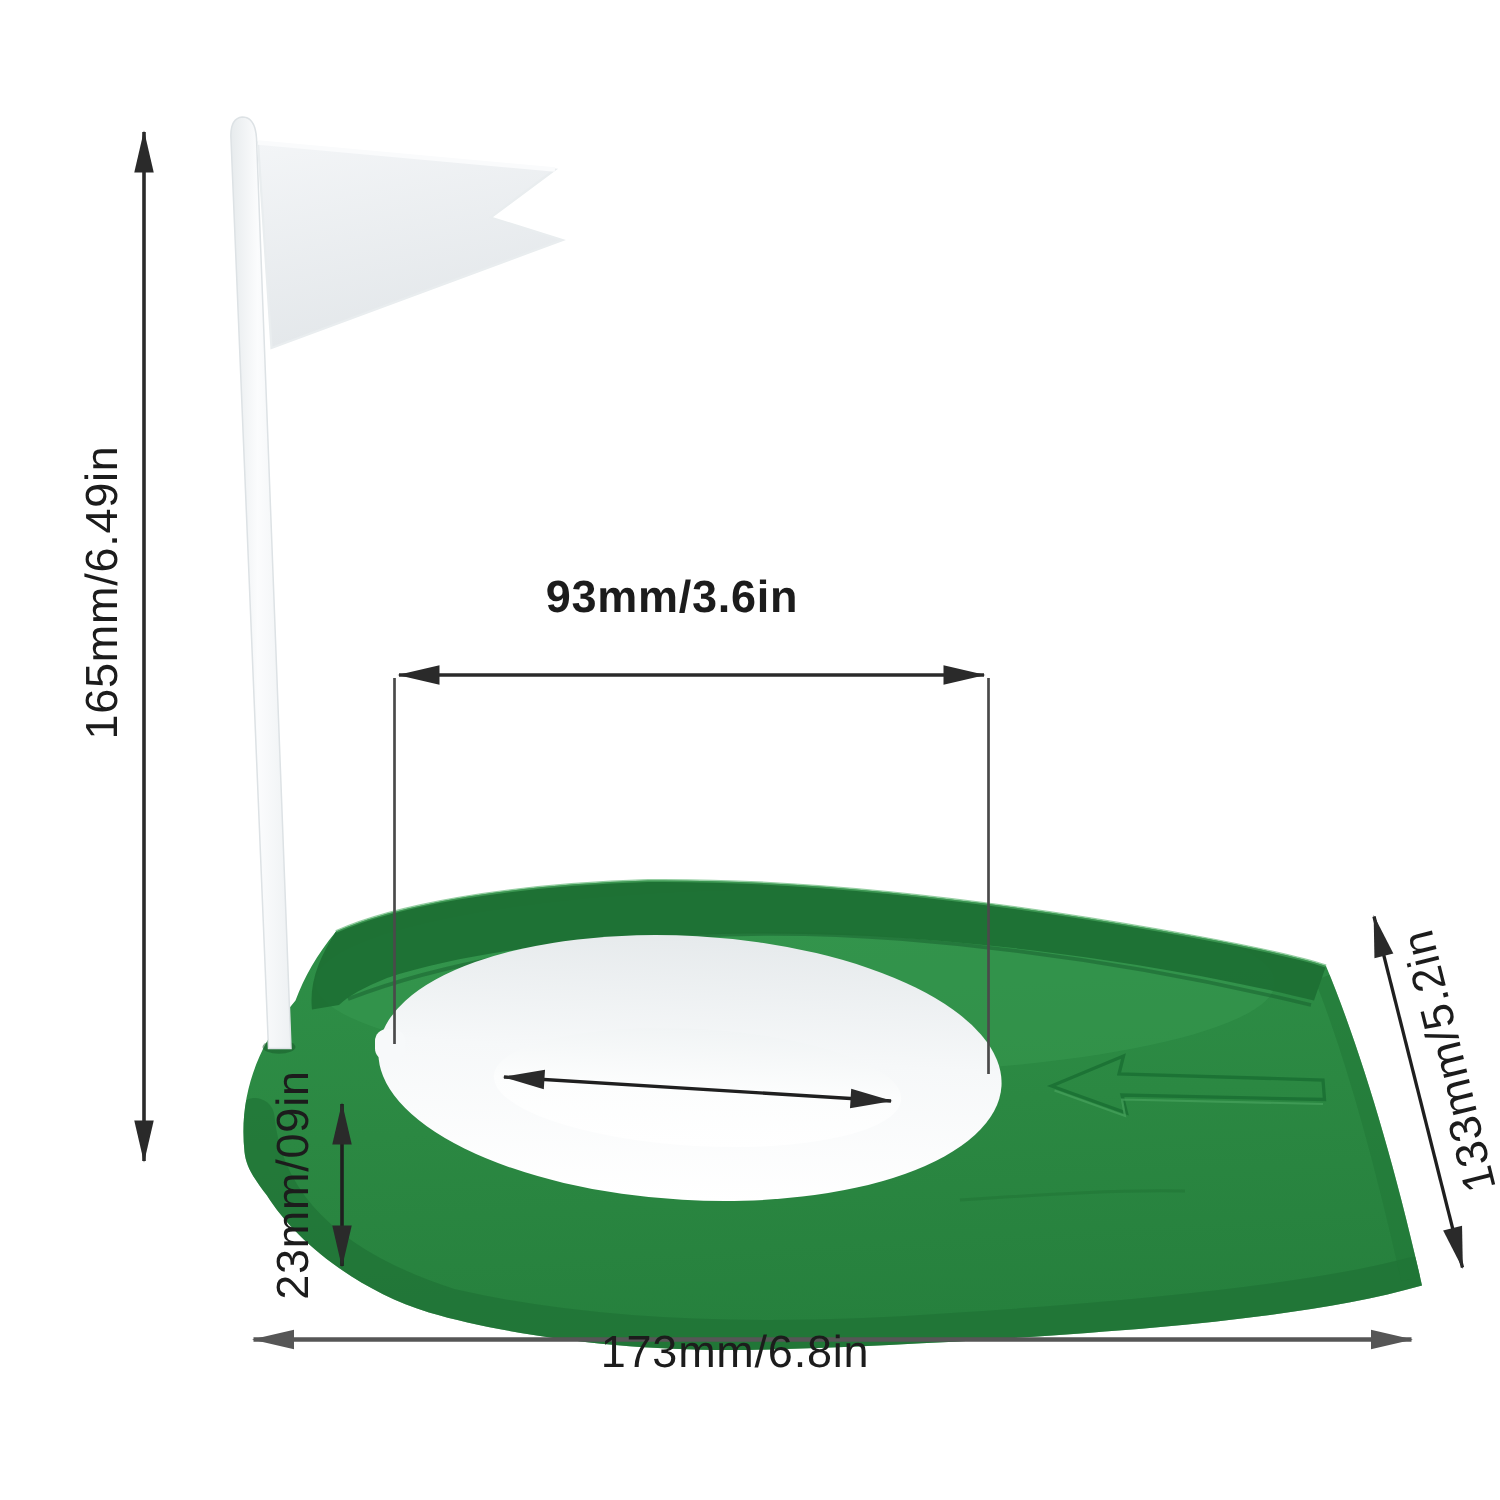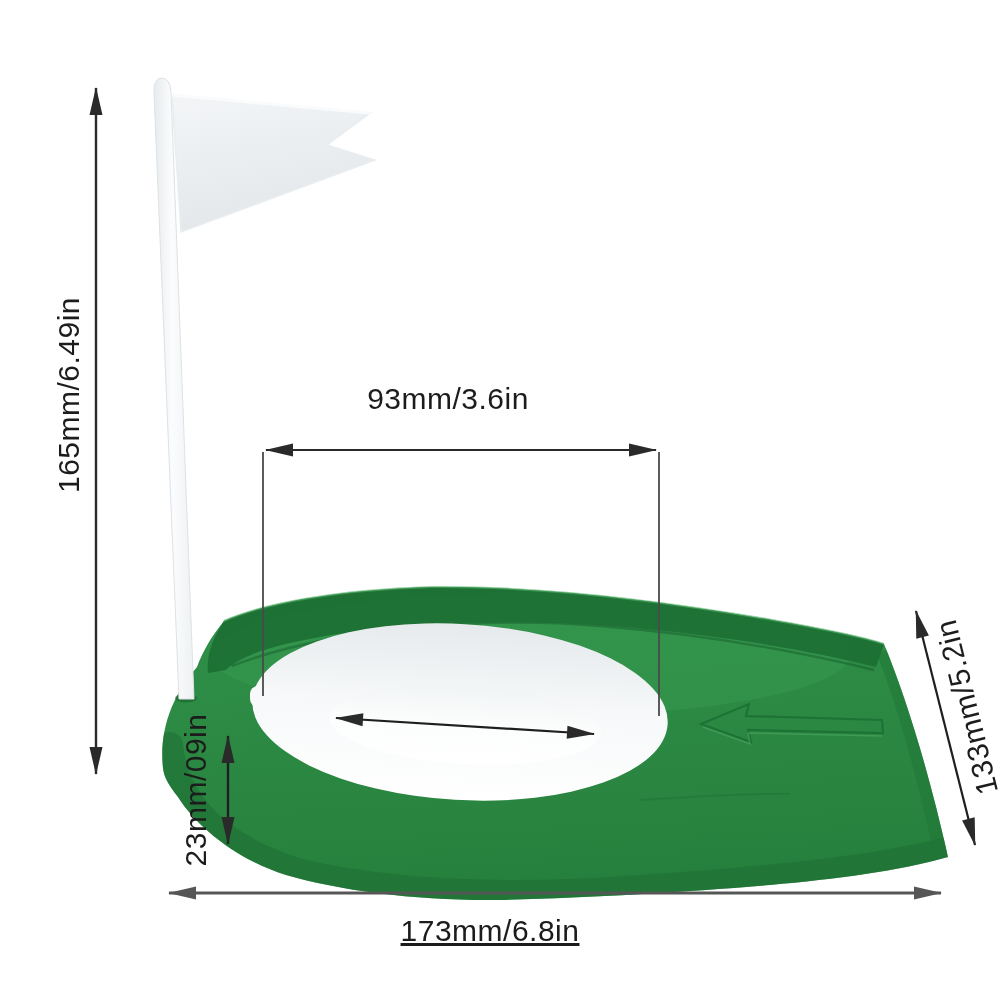--- a/index.html
+++ b/index.html
@@ -147,21 +147,21 @@
 
     <line x1="228" y1="736" x2="228" y2="844" stroke="#1f1f1f" stroke-width="2.4" marker-start="url(#mAs)" marker-end="url(#mA)"></line>
 
     <line x1="916" y1="611" x2="975" y2="845" stroke="#1f1f1f" stroke-width="2.2" marker-start="url(#mAs)" marker-end="url(#mA)"></line>
 
     <line x1="169" y1="893" x2="941" y2="893" stroke="#565656" stroke-width="3" marker-start="url(#mGs)" marker-end="url(#mG)"></line>
   </svg>
 
   <div class="dim-label rot-90" style="left:69px; top:395px;">165mm/6.49in</div>
 
-  <div class="dim-label" style="left:448px; top:399px;">93mm/3.6in</div>
+  <div class="dim-label" style="left:448px; top:399px;font-weight:bold;">93mm/3.6in</div>
 
 
   <div class="dim-label rot-90" style="left:196px; top:790px;">23mm/09in</div>
 
   <div class="dim-label rot-104" style="left:967px; top:707px;">133mm/5.2in</div>
 
-  <div class="dim-label" style="left:490px; top:931px;text-decoration:underline;">173mm/6.8in</div>
+  <div class="dim-label" style="left:490px; top:902px;">173mm/6.8in</div>
 </div>
 
 </body></html>

